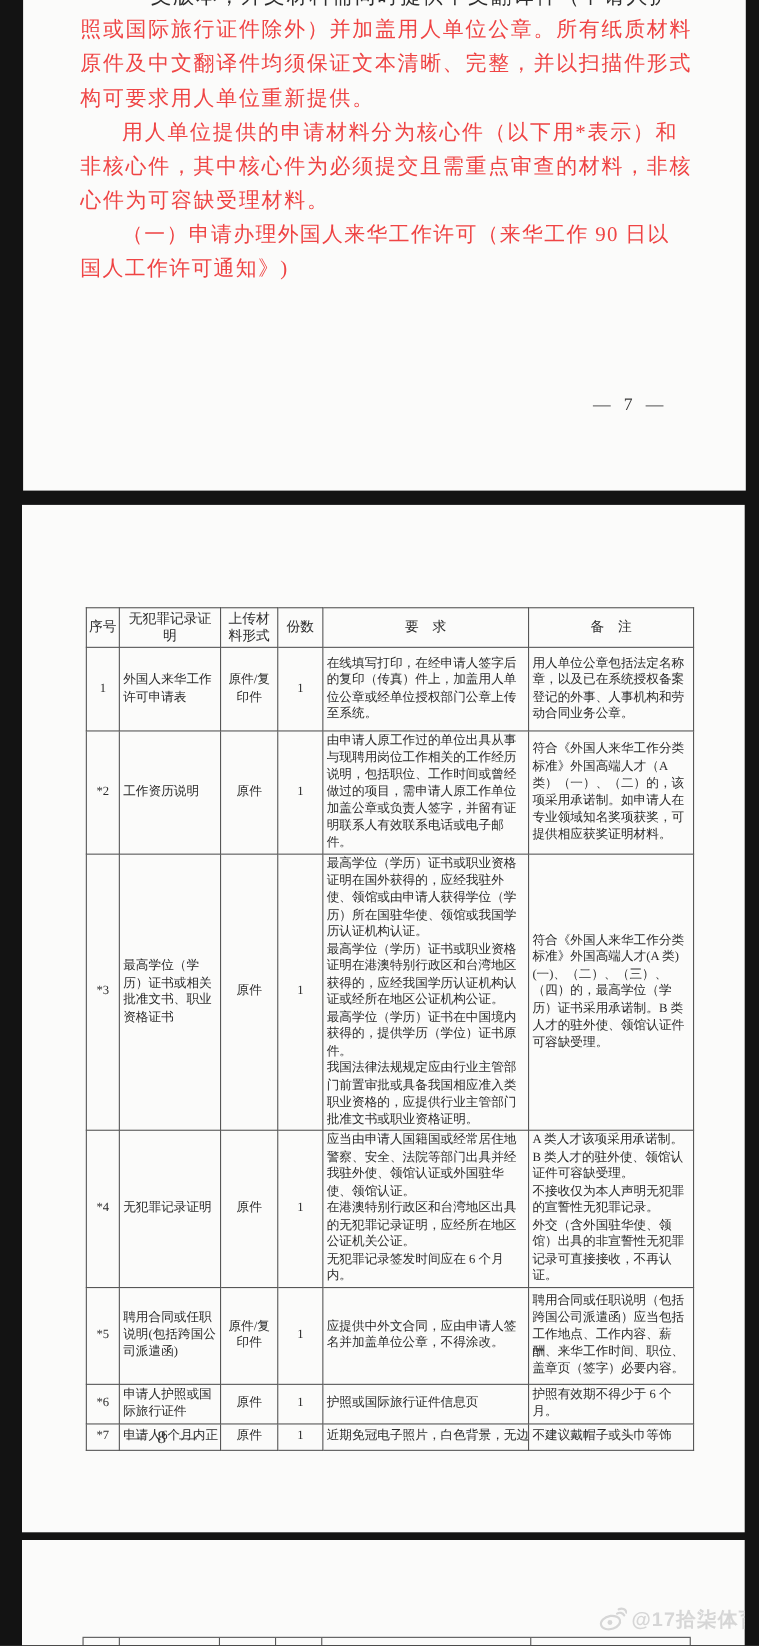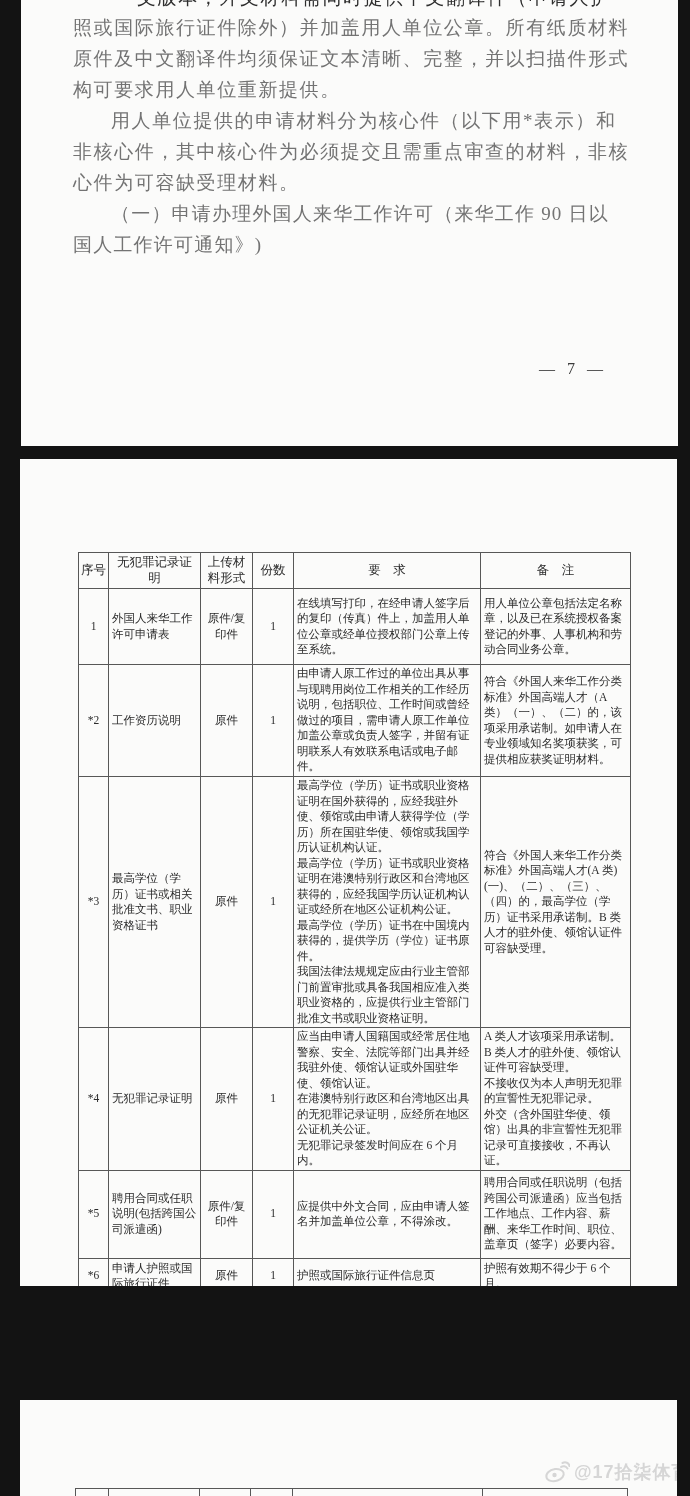--- a/index.html
+++ b/index.html
@@ -4,28 +4,28 @@
 <style>
   html,body{margin:0;padding:0;background:#131313;}
   #viewer{
     position:relative;width:690px;height:1496px;overflow:hidden;
     background:#131313;
     font-family:"Liberation Serif","DejaVu Serif",serif;
     color:#2d2d2d;
   }
   .page{position:absolute;background:#fbfbfa;overflow:hidden;}
   #page7{left:21px;top:0;width:657px;height:446px;}
-  #page8{left:20px;top:459px;width:657px;height:827px;}
+  #page8{left:20px;top:459px;width:657px;height:934px;}
   #page9{left:20px;top:1400px;width:657px;height:96px;}
 
   
   #p7-lines{position:absolute;left:52px;top:12px;width:548px;}
   .doc-line{
     height:31px;line-height:31px;font-size:19px;letter-spacing:1.6px;
-    white-space:nowrap;color:#737373;
+    white-space:nowrap;color:#ef4444;
   }
   .doc-line.indent{padding-left:38px;}
   .doc-line.bold{font-weight:normal;letter-spacing:1.2px;}
   #p7-partial{
     position:absolute;left:116px;top:-18px;height:31px;line-height:31px;
     font-size:19px;letter-spacing:1.6px;white-space:nowrap;color:#2e2e2e;
   }
   .pageno{position:absolute;font-size:16px;letter-spacing:4px;color:#3a3a3a;white-space:nowrap;}
   #p7-no{left:518px;top:360px;}
   #p8-no{left:95px;top:840px;}

